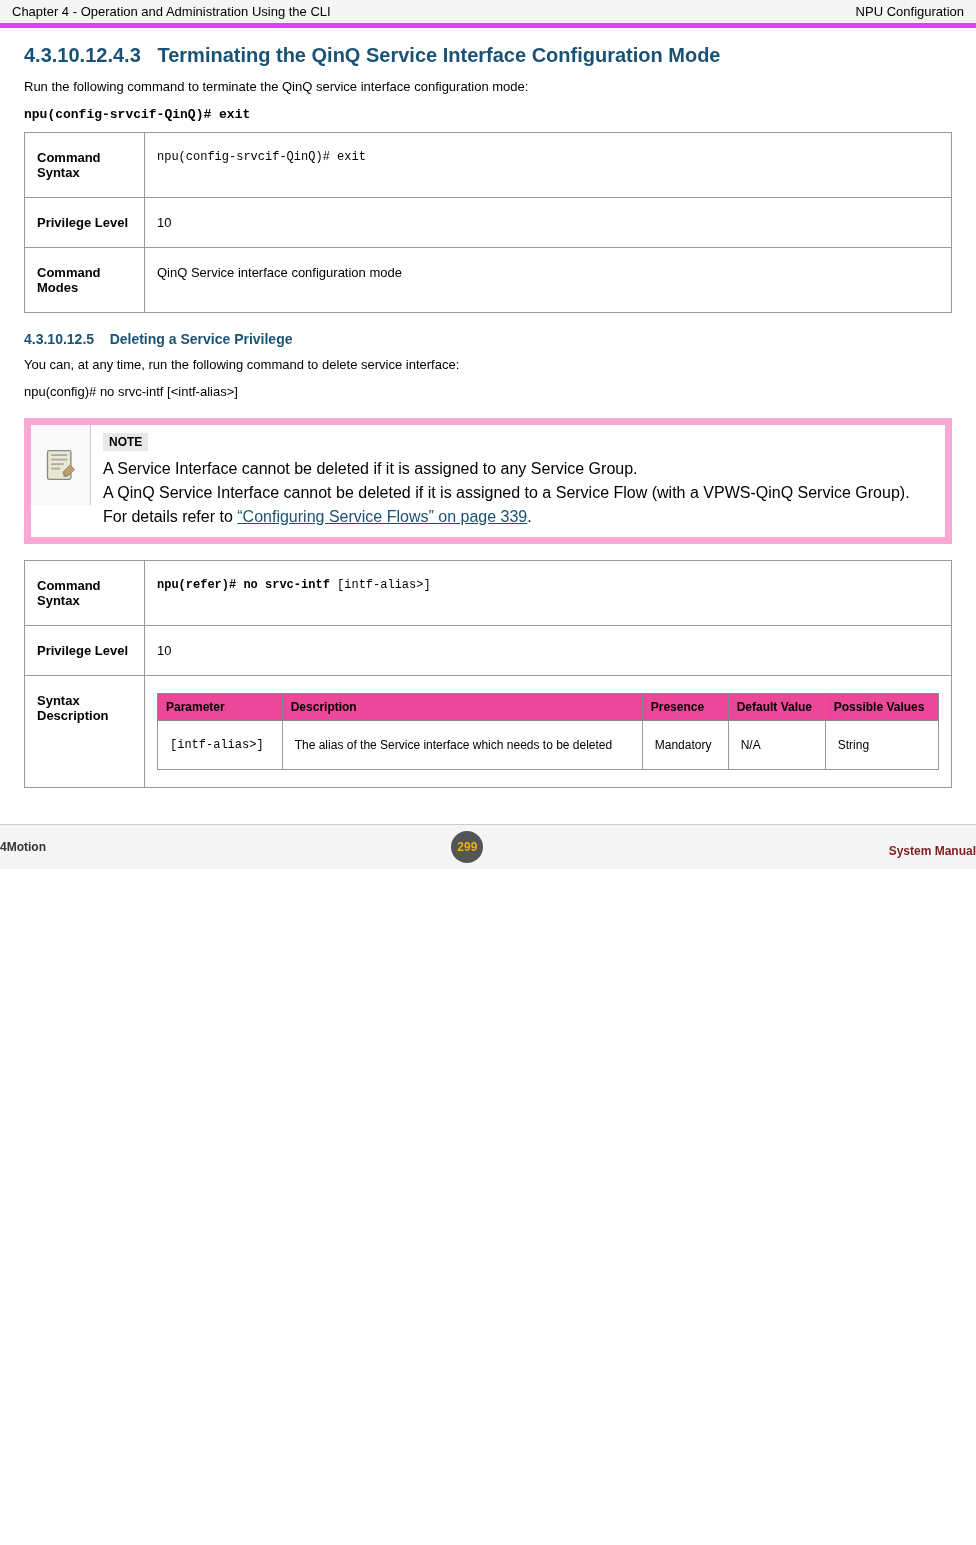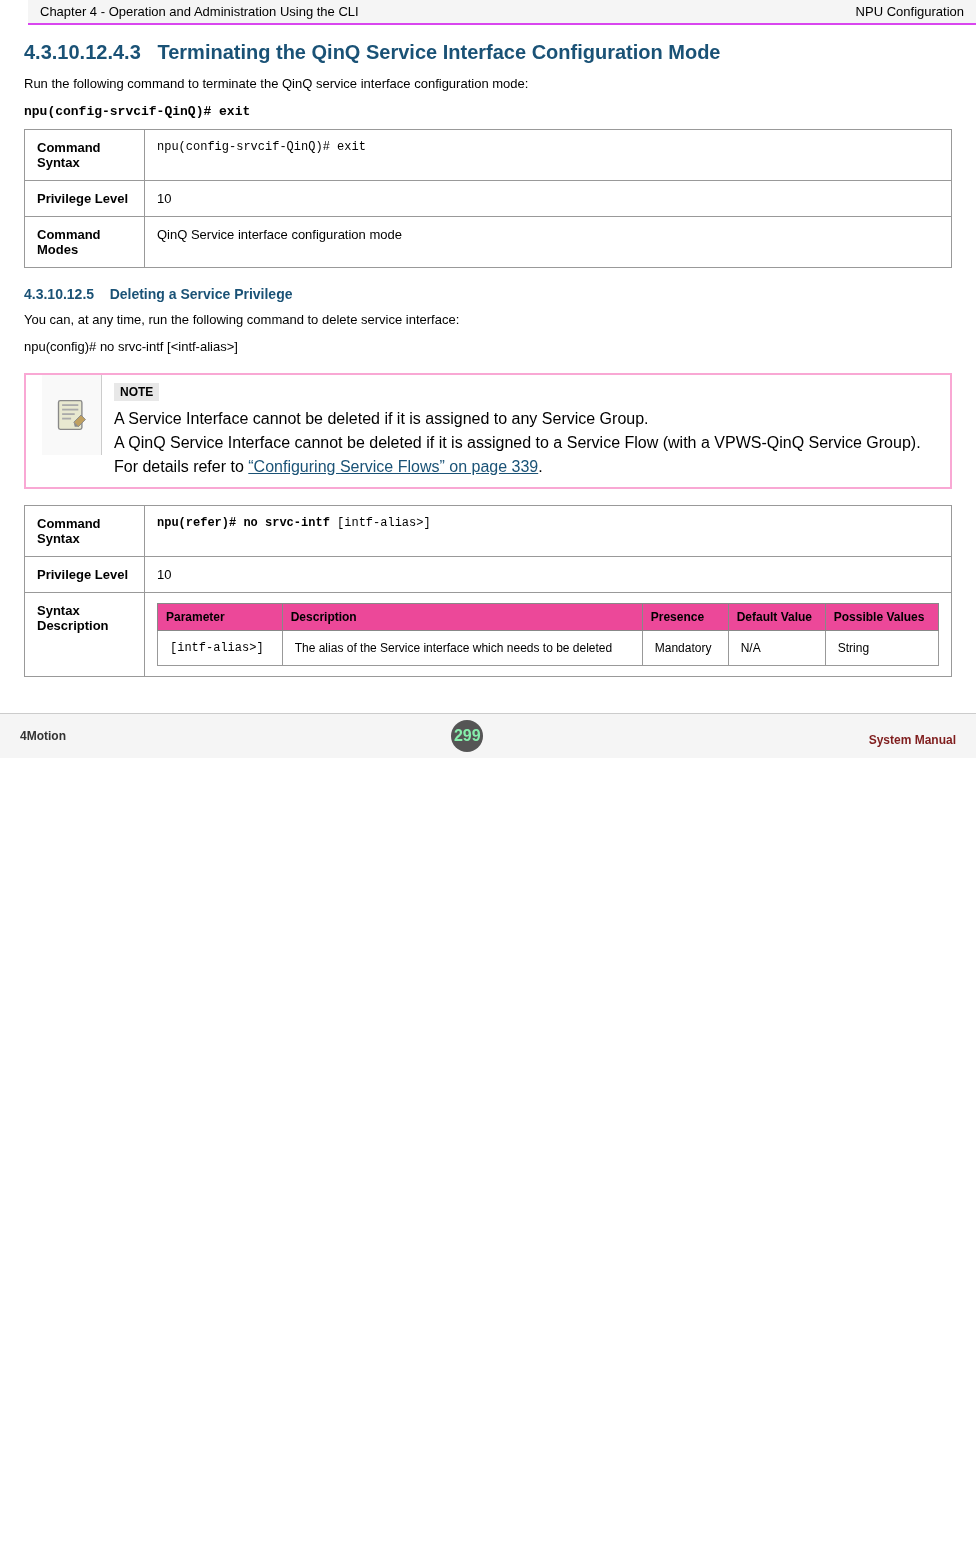--- a/index.html
+++ b/index.html
@@ -10,24 +10,23 @@
       color: #000;
       width: 976px;
       min-height: 1545px;
     }
 
     
     .page-header {
       display: flex;
       justify-content: space-between;
       align-items: center;
-      border-bottom: 2px solid #d946ef;
+      border-bottom: 5px solid #d946ef;
       padding: 4px 12px;
       background: #f5f5f5;
-      margin-left: 28px;
     }
 
     
     .content {
       padding: 16px 24px 16px 24px;
     }
 
     
     .section-heading {
       font-size: 20px;
@@ -49,22 +48,21 @@
       font-size: 13px;
       font-weight: bold;
       margin: 10px 0 10px 0;
     }
 
     
     .note-container {
       display: flex;
       align-items: flex-start;
       margin: 16px 0;
-      border: 2px solid #f9a8d4;
-      padding-left: 16px;
+      border: 7px solid #f9a8d4;
     }
     .note-icon {
       width: 60px;
       min-height: 80px;
       display: flex;
       align-items: center;
       justify-content: center;
       border-right: 1px solid #ccc;
       background: #f9f9f9;
       padding: 8px;
@@ -116,21 +114,21 @@
     }
 
     
     .two-col-table {
       width: 100%;
       border-collapse: collapse;
       margin-bottom: 0;
     }
     .two-col-table td {
       border: 1px solid #999;
-      padding: 10px 12px;
+      padding: 17px 12px;
       vertical-align: top;
     }
     .two-col-table td.lbl {
       font-weight: bold;
       width: 120px;
       font-size: 13px;
     }
     .two-col-table td.val {
       font-size: 13px;
     }
@@ -138,35 +136,35 @@
       font-family: 'Courier New', monospace;
       font-size: 12px;
     }
 
     
     .page-footer {
       display: flex;
       justify-content: space-between;
       align-items: center;
       border-top: 1px solid #ccc;
-      padding: 6px 20px;
+      padding: 6px 0;
       background: #f5f5f5;
       position: relative;
       margin-top: 20px;
       gap: 18px;
     }
     .footer-left {
       font-size: 12px;
       font-weight: bold;
       color: #333;
     }
     .footer-center {
-      font-size: 16px;
+      font-size: 12px;
       background: #555;
-      color: #86efac;
+      color: #eab308;
       border-radius: 50%;
       width: 32px;
       height: 32px;
       display: flex;
       align-items: center;
       justify-content: center;
       font-weight: bold;
     }
     .footer-right {
       font-size: 12px;

